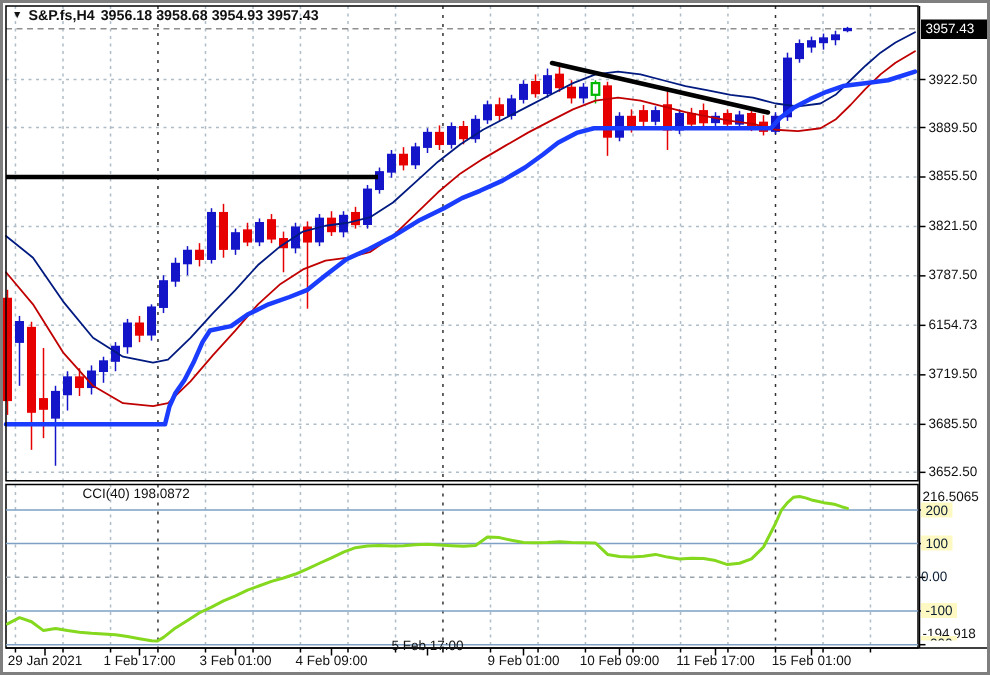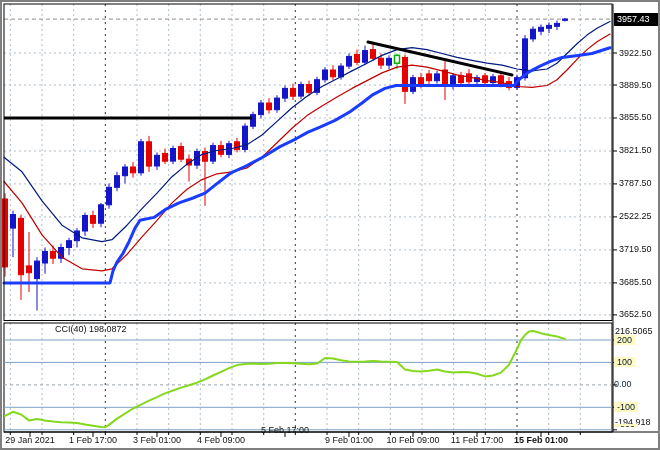--- a/index.html
+++ b/index.html
@@ -274,45 +274,50 @@
       <line x1="91" x2="91" y1="430" y2="435" stroke="#000" stroke-width="1"></line>
       <line x1="155" x2="155" y1="430" y2="435" stroke="#000" stroke-width="1"></line>
       <line x1="219" x2="219" y1="430" y2="435" stroke="#000" stroke-width="1"></line>
       <line x1="283" x2="283" y1="430" y2="435" stroke="#000" stroke-width="1"></line>
       <line x1="347" x2="347" y1="430" y2="435" stroke="#000" stroke-width="1"></line>
       <line x1="411" x2="411" y1="430" y2="435" stroke="#000" stroke-width="1"></line>
       <line x1="475" x2="475" y1="430" y2="435" stroke="#000" stroke-width="1"></line>
       <line x1="539" x2="539" y1="430" y2="435" stroke="#000" stroke-width="1"></line>
     </svg>
 
+  <div id="title-bar" class="overlay">
+    <span id="title-arrow">▼</span>
+    <span>S&amp;P.fs,H4</span>
+    <span>3956.18 3958.68 3954.93 3957.43</span>
+  </div>
 
   <div id="price-tag" class="overlay">3957.43</div>
 
   <div id="cci-label" class="overlay">CCI(40) 198.0872</div>
   <div id="cci-max" class="overlay">216.5065</div>
   <div id="cci-min" class="overlay">-194.918</div>
 
   <div id="labels-root">
       <div class="axis-label" style="left: 617px; top: 46px;">3922.50</div>
       <div class="axis-label" style="left: 617px; top: 78px;">3889.50</div>
       <div class="axis-label" style="left: 617px; top: 110px;">3855.50</div>
       <div class="axis-label" style="left: 617px; top: 143px;">3821.50</div>
       <div class="axis-label" style="left: 617px; top: 176px;">3787.50</div>
-      <div class="axis-label" style="left: 617px; top: 209px;">2522.25</div>
+      <div class="axis-label" style="left: 617px; top: 209px;">6154.73</div>
       <div class="axis-label" style="left: 617px; top: 242px;">3719.50</div>
       <div class="axis-label" style="left: 617px; top: 275px;">3685.50</div>
       <div class="axis-label" style="left: 617px; top: 307px;">3652.50</div>
       <div class="cci-level-label boxed" style="left: 612px; top: 333px;">200</div>
       <div class="cci-level-label boxed" style="left: 612px; top: 355px;">100</div>
       <div class="cci-level-label" style="left: 612px; top: 377px;">0.00</div>
       <div class="cci-level-label boxed" style="left: 612px; top: 400px;">-100</div>
       <div class="cci-level-label boxed" style="left: 612px; top: 422px; height: 3px; overflow: hidden;">-200</div>
       <div class="time-label" style="left: 28px; top: 433px;">29 Jan 2021</div>
       <div class="time-label" style="left: 91px; top: 433px;">1 Feb 17:00</div>
       <div class="time-label" style="left: 155px; top: 433px;">3 Feb 01:00</div>
       <div class="time-label" style="left: 219px; top: 433px;">4 Feb 09:00</div>
       <div class="time-label" style="left: 283px; top: 423px;">5 Feb 17:00</div>
       <div class="time-label" style="left: 347px; top: 433px;">9 Feb 01:00</div>
       <div class="time-label" style="left: 411px; top: 433px;">10 Feb 09:00</div>
       <div class="time-label" style="left: 475px; top: 433px;">11 Feb 17:00</div>
-      <div class="time-label" style="left: 539px; top: 433px; font-weight: bold;">15 Feb 01:00</div>
+      <div class="time-label" style="left: 539px; top: 433px;">15 Feb 01:00</div>
     </div>
 </div>
 
 </body></html>

